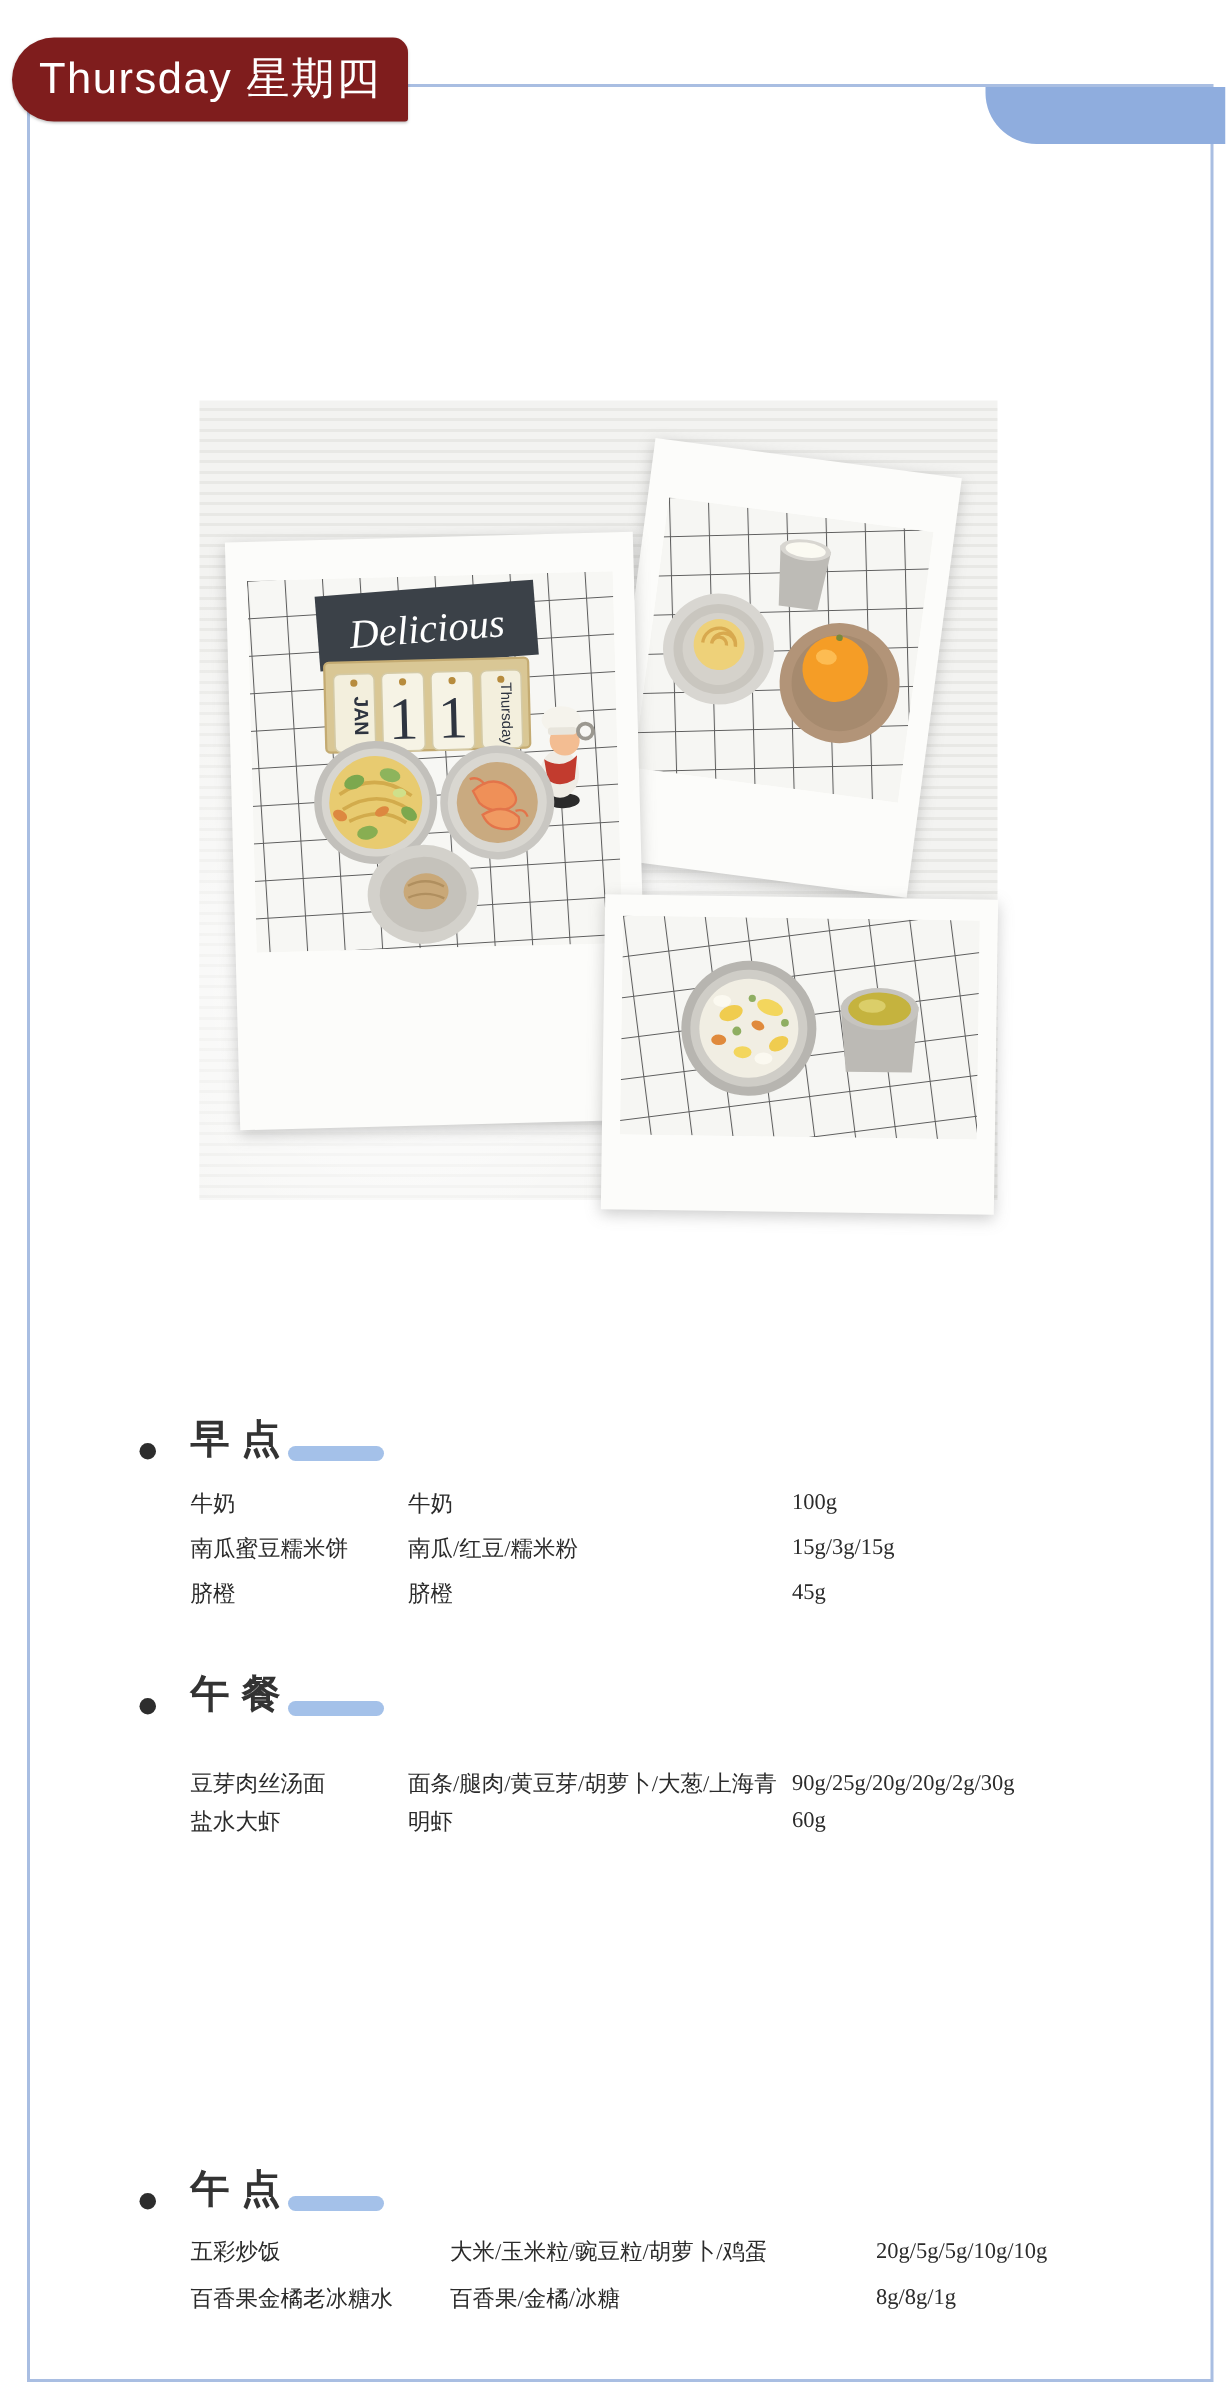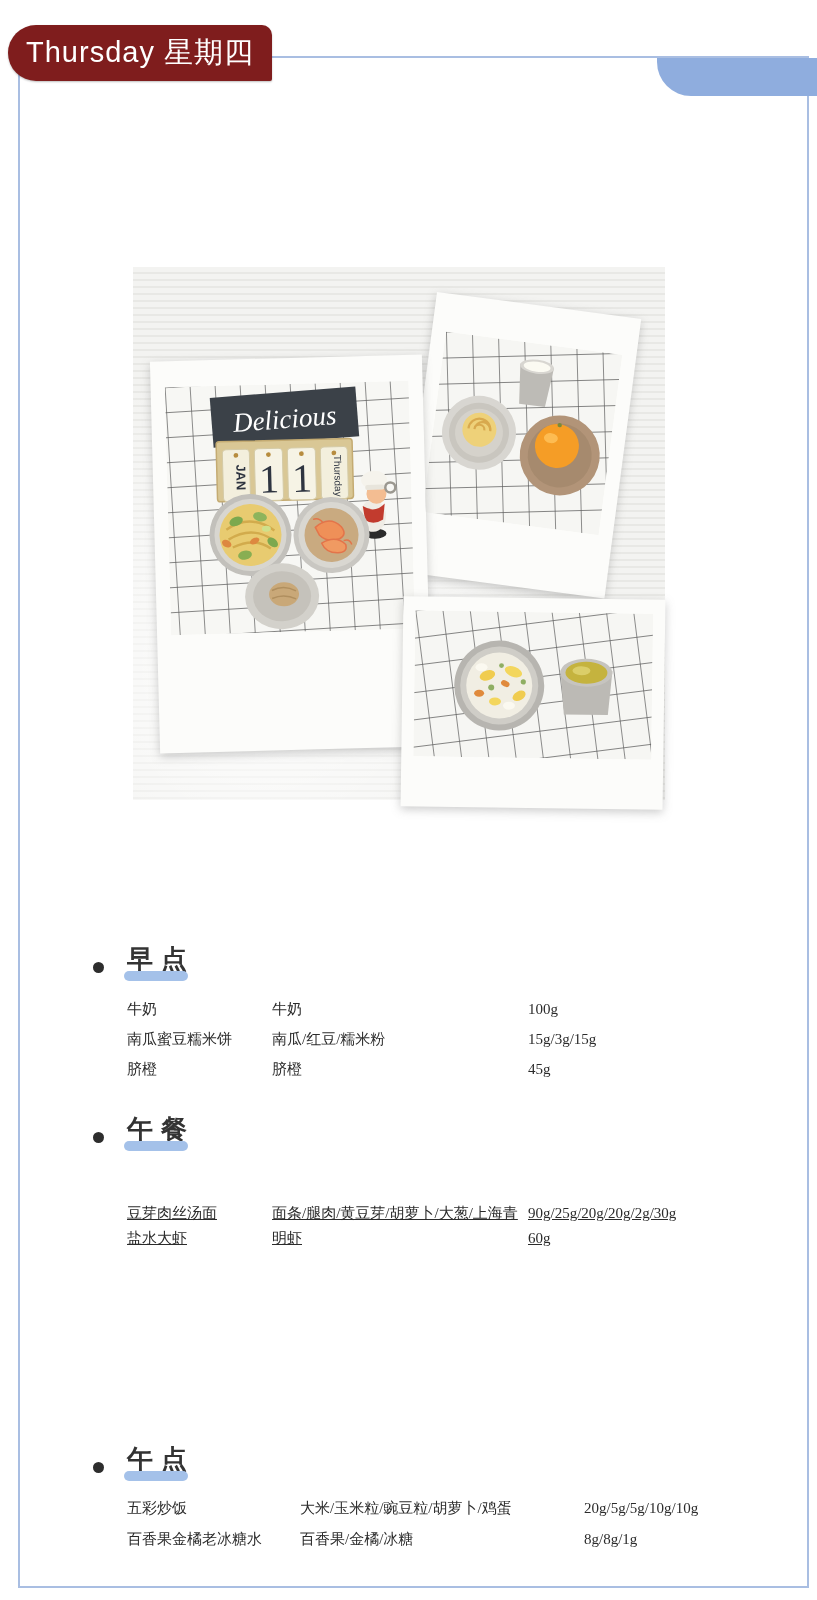--- a/index.html
+++ b/index.html
@@ -46,30 +46,30 @@
   .pol-bottomright{left:269px;top:331px;width:262px;height:210px;transform:rotate(0.8deg);z-index:3;}
   .pol-bottomright .photo{left:12px;top:14px;width:238px;height:146px;}
 
   
   .section{position:absolute;left:93px;width:648px;}
   .sec-s1{top:944px;}
   .sec-s2{top:1114px;}
   .sec-s3{top:1444px;}
   .sec-head{display:flex;align-items:flex-start;}
   .bullet{width:11px;height:11px;border-radius:50%;background:#2d2d2d;margin-top:18px;flex:0 0 auto;}
-  .head-wrap{margin-left:23px;display:flex;flex-direction:column;}
+  .head-wrap{margin-left:23px;display:flex;flex-direction:row;align-items:flex-end;}
   .head-text{
     font-weight:bold;font-size:26px;color:#333333;letter-spacing:8px;
     line-height:30px;font-family:"Liberation Sans", sans-serif;
   }
   .head-underline{width:64px;height:10px;border-radius:6px;background:#a4c1e9;margin-top:-3px;margin-left:-3px;}
   .rows{margin-left:34px;font-family:"Liberation Serif","DejaVu Serif",serif;font-size:15px;color:#2b2b2b;}
   .sec-s1 .rows{margin-top:13px;}
   .sec-s1 .row{height:30px;}
-  .sec-s2 .rows{margin-top:50px;text-decoration:underline;}
+  .sec-s2 .rows{margin-top:33px;}
   .sec-s2 .row{height:25px;}
   .sec-s3 .rows{margin-top:12px;}
   .sec-s3 .row{height:31px;gap:28px;}
   .row{display:flex;align-items:center;}
   .c1{width:145px;flex:0 0 auto;white-space:nowrap;}
   .c2{width:256px;flex:0 0 auto;white-space:nowrap;}
   .c3{flex:1;white-space:nowrap;}
 </style>
 </head>
 <body>

